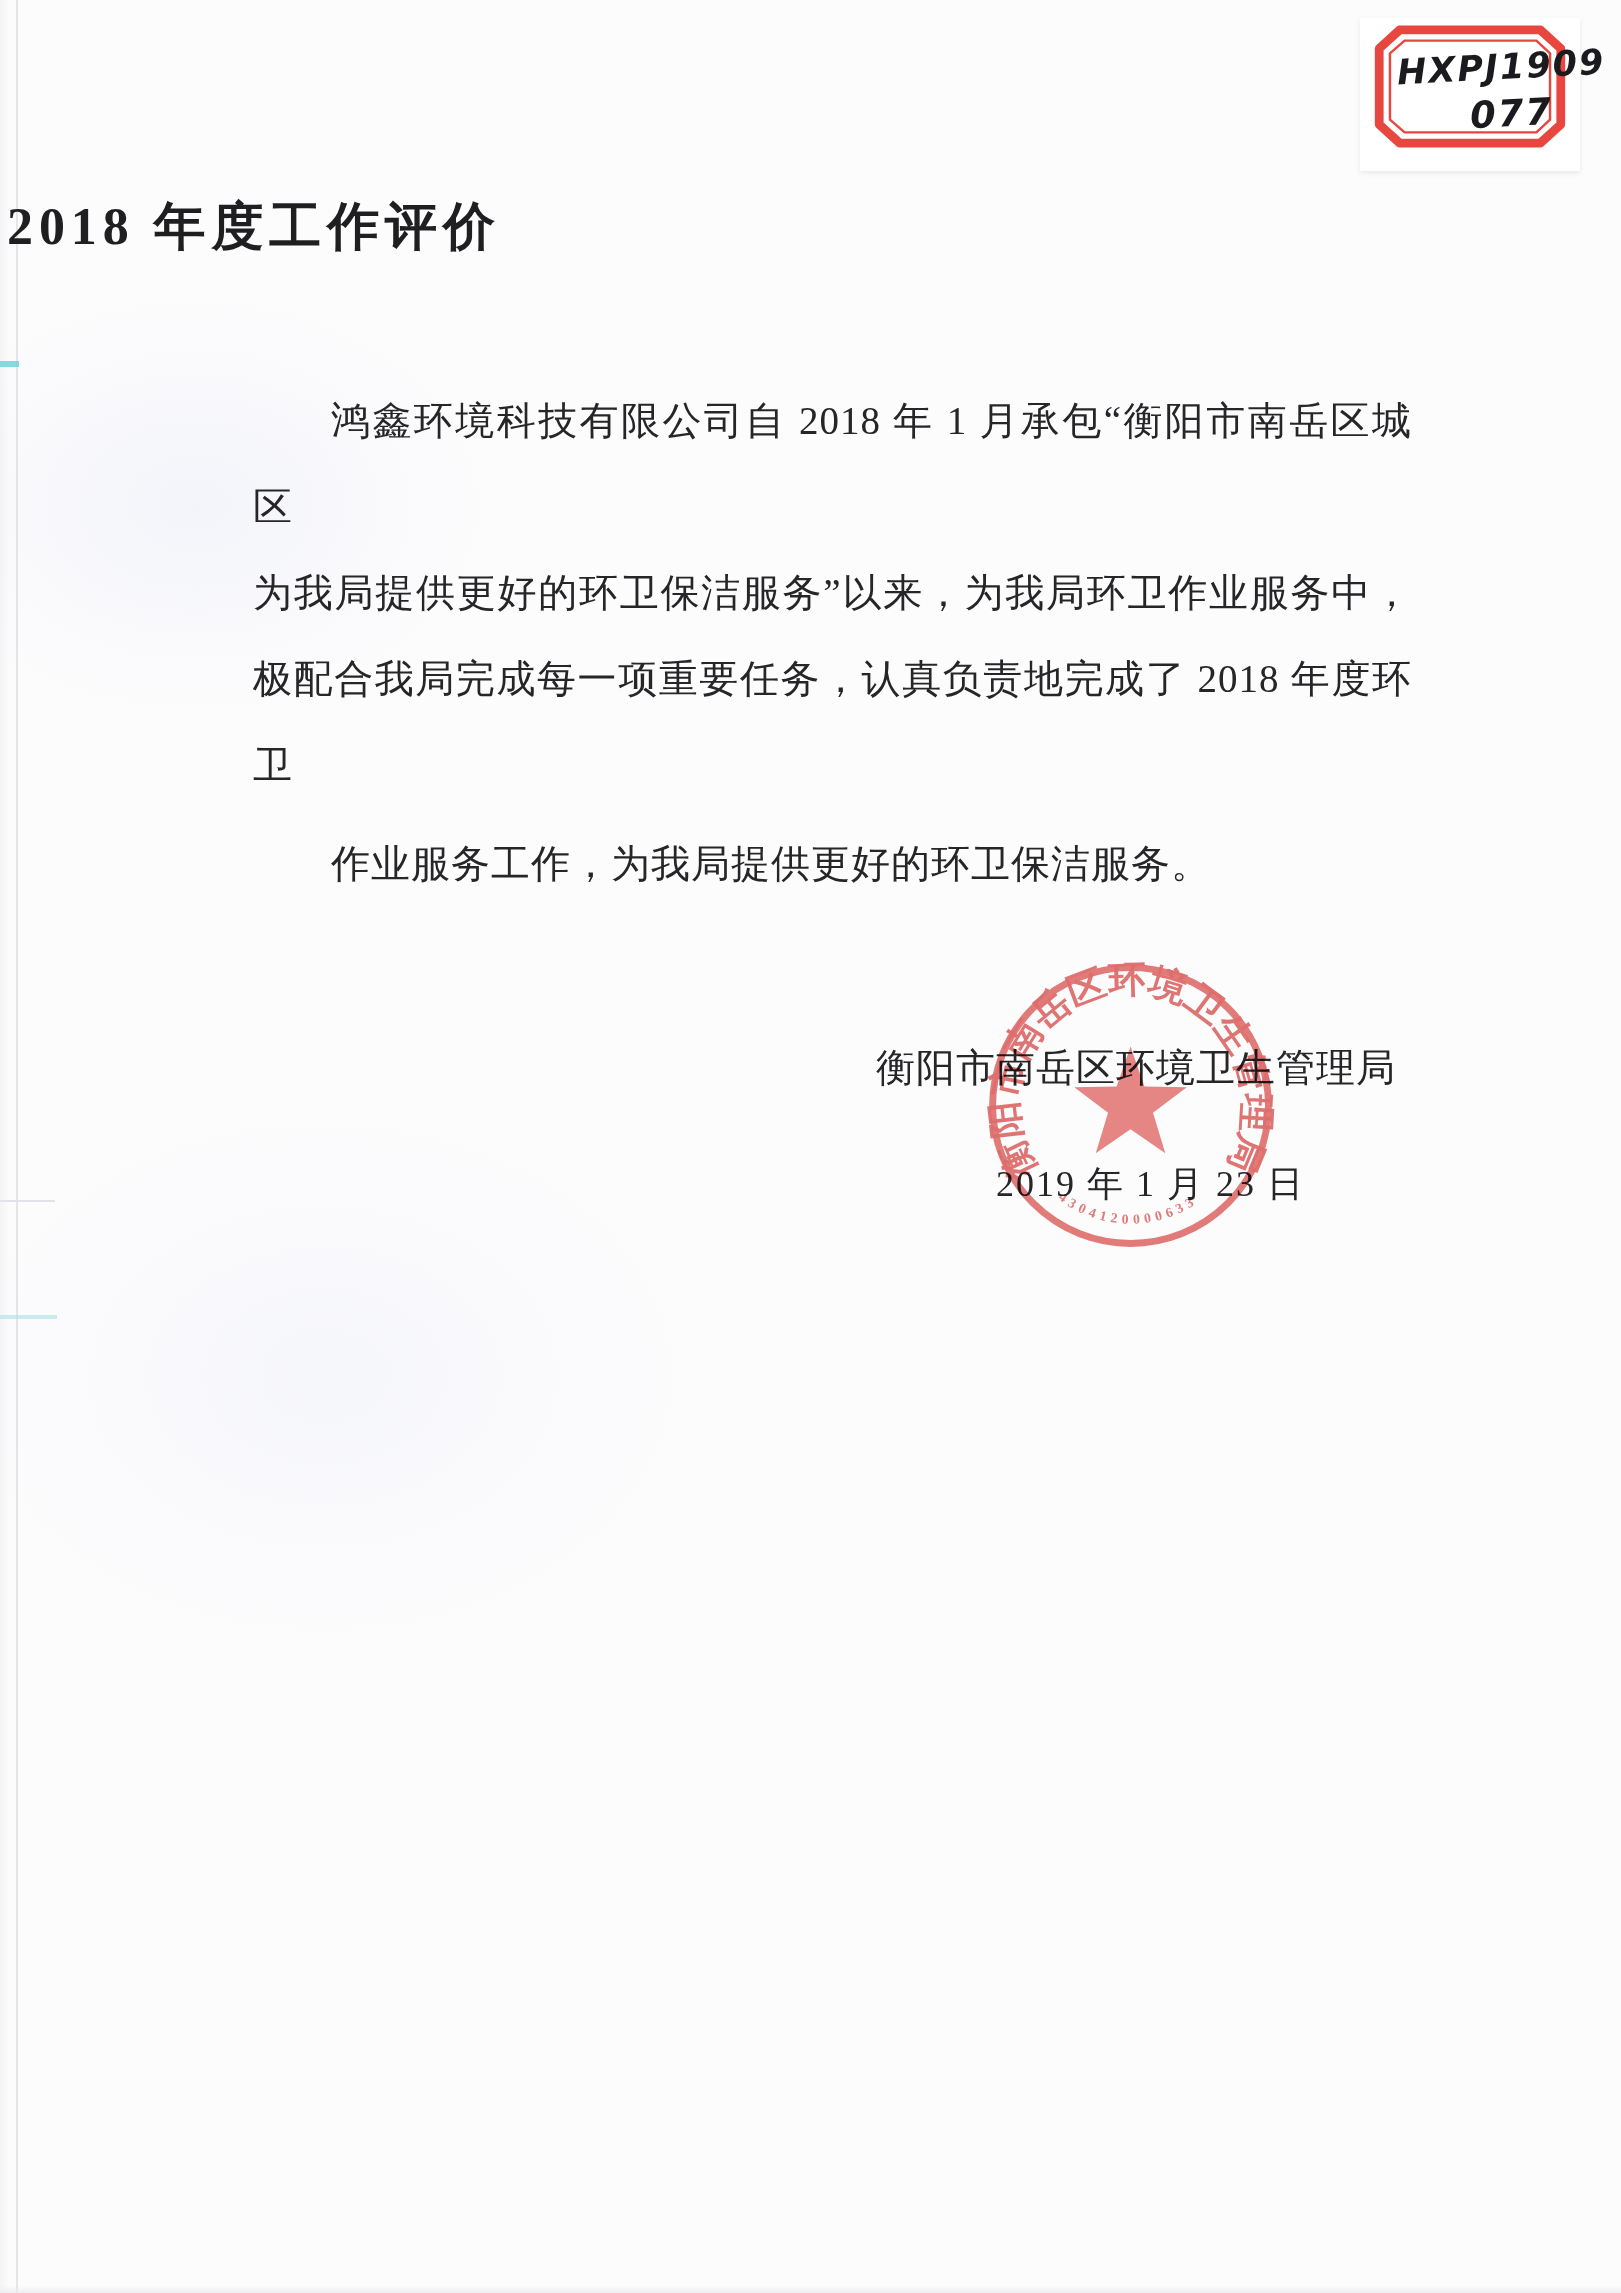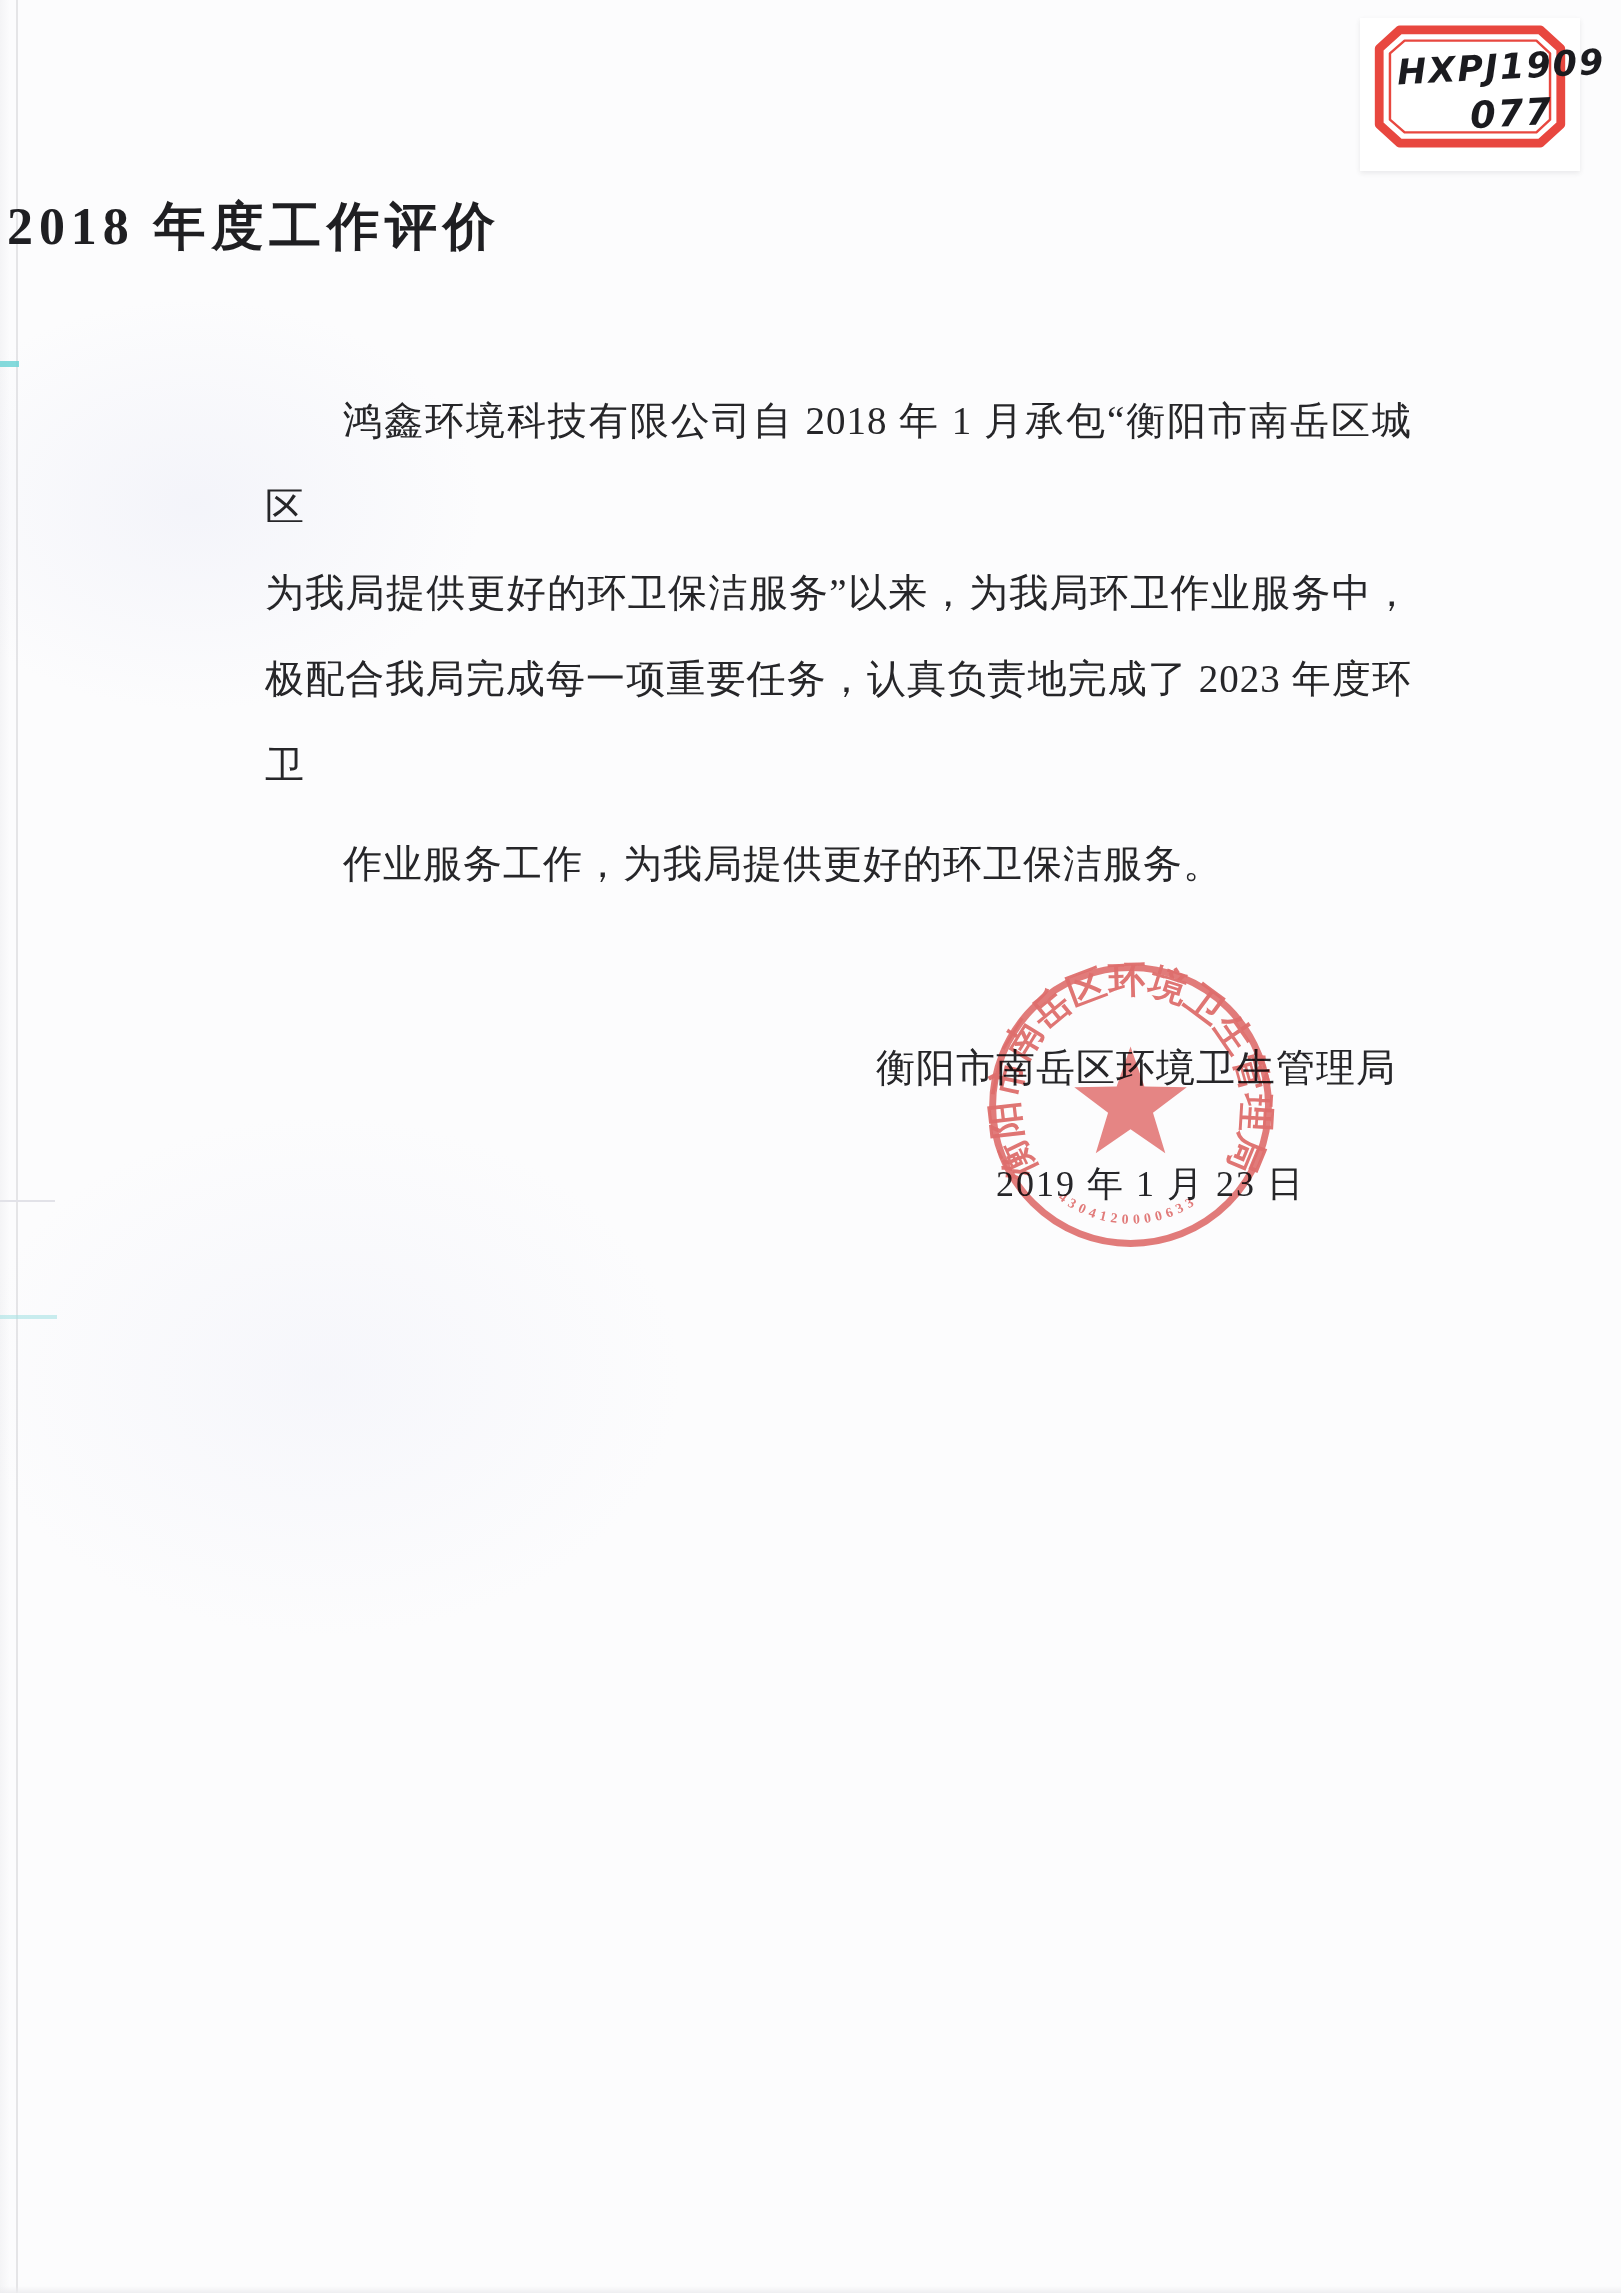--- a/index.html
+++ b/index.html
@@ -41,21 +41,21 @@
     text-align:left;font-size:52px;font-weight:bold;color:#1f1f22;
     letter-spacing:5.9px;
     margin-left:7px;
   }
 
   
   .body-block{
     position:absolute;left:253px;top:378px;width:1159px;
     font-size:39px;color:#262629;line-height:86px;letter-spacing:1px;
   }
-  .bline{text-align:justify;margin-left:12px;}
+  .bline{text-align:justify;}
   .bline.fill{text-align-last:justify;}
   .bline.indent{text-indent:2em;}
   .para2{margin-top:12.7px;}
 
   
   .signature{
     position:absolute;right:225px;top:1041px;
     font-size:39px;color:#262629;letter-spacing:1px;z-index:2;white-space:nowrap;
   }
   .doc-date{
@@ -88,21 +88,21 @@
     </svg>
     <div class="hand hand-l1">HXPJ1909</div>
     <div class="hand hand-l2">077</div>
   </div>
 
   <div class="doc-title">2018 年度工作评价</div>
 
   <div class="body-block">
     <div class="bline fill indent">鸿鑫环境科技有限公司自 2018 年 1 月承包“衡阳市南岳区城区</div>
     <div class="bline fill">为我局提供更好的环卫保洁服务”以来，为我局环卫作业服务中，</div>
-    <div class="bline fill">极配合我局完成每一项重要任务，认真负责地完成了 2023 年度环卫</div>
+    <div class="bline fill">极配合我局完成每一项重要任务，认真负责地完成了 2018 年度环卫</div>
     <div class="bline indent para2">作业服务工作，为我局提供更好的环卫保洁服务。</div>
   </div>
 
   <div class="signature">衡阳市南岳区环境卫生管理局</div>
   <div class="doc-date">2019 年 1 月 23 日</div>
 
   <svg class="seal" viewBox="0 0 334 334">
     <defs>
       <path id="ringPath" d="M 70.8 231 A 115 115 0 1 1 259.2 231" fill="none"></path>
       <path id="codePath" d="M 91.1 259.6 A 120 120 0 0 0 238.9 259.6" fill="none"></path>

